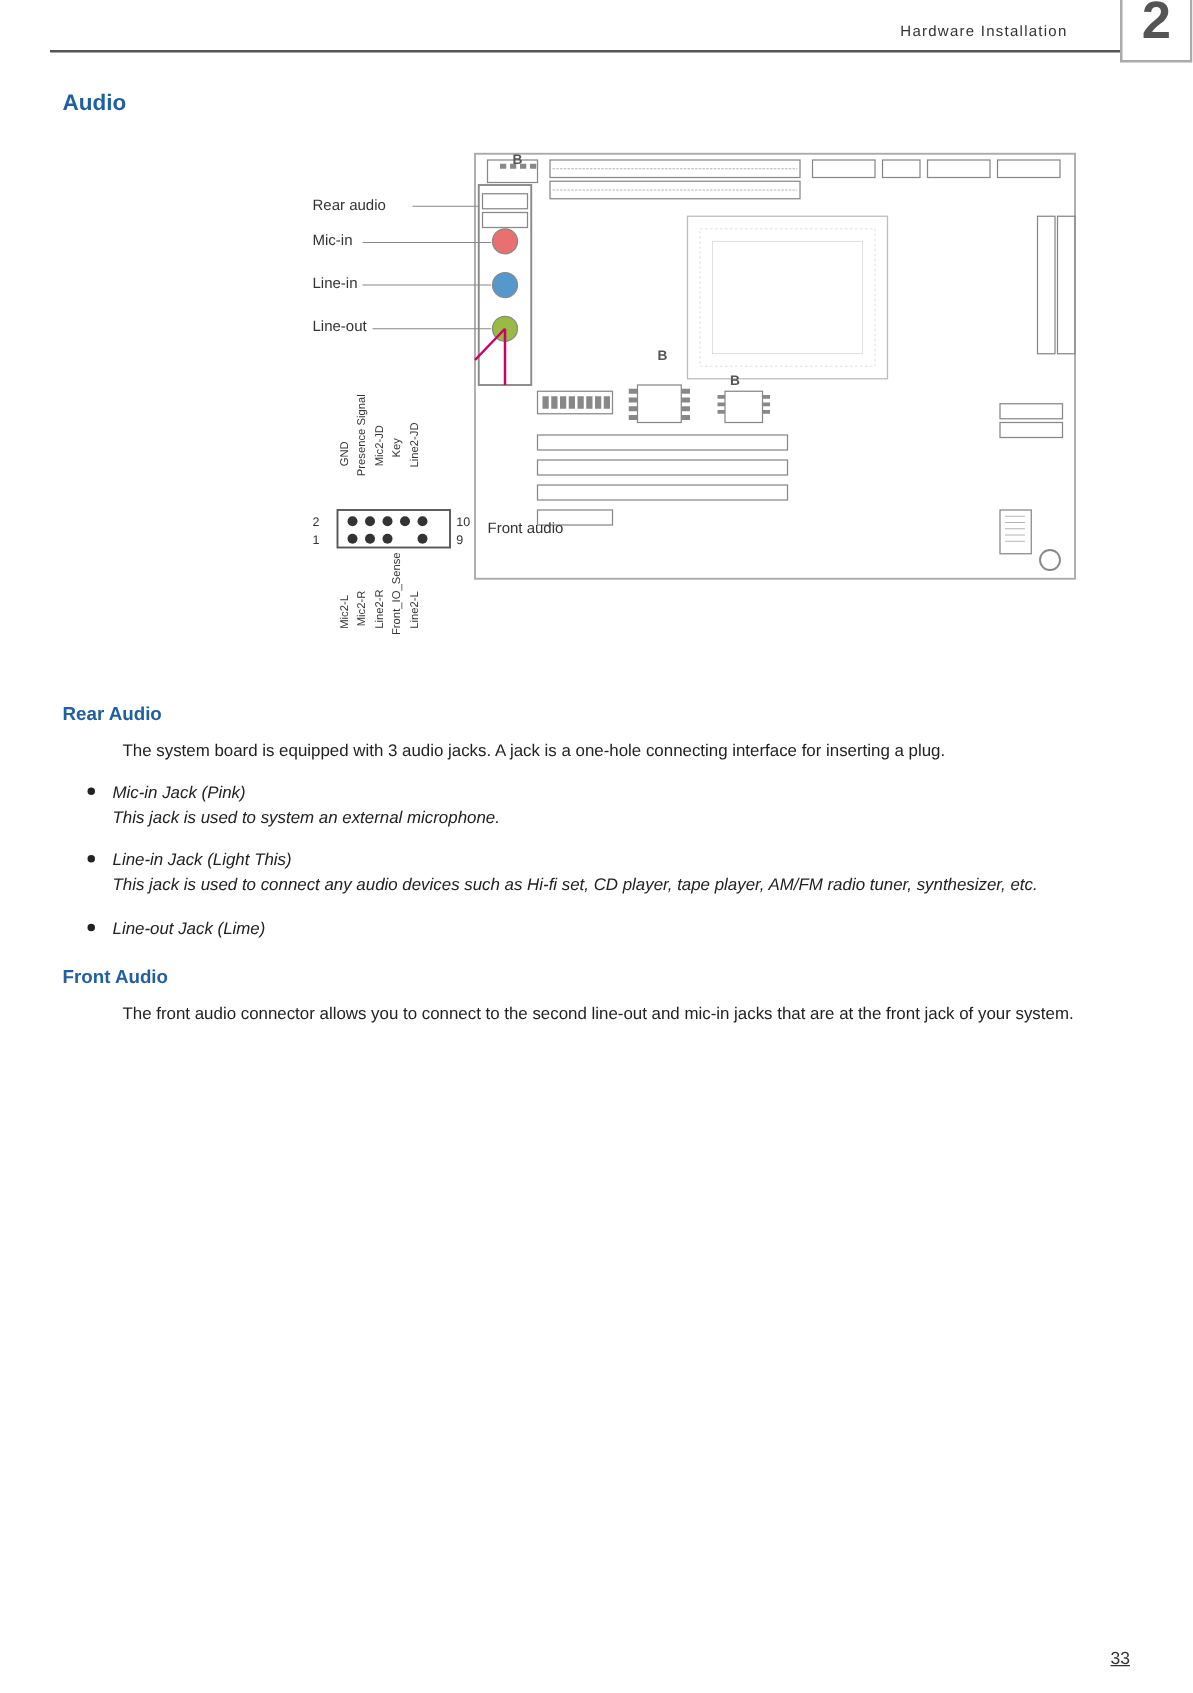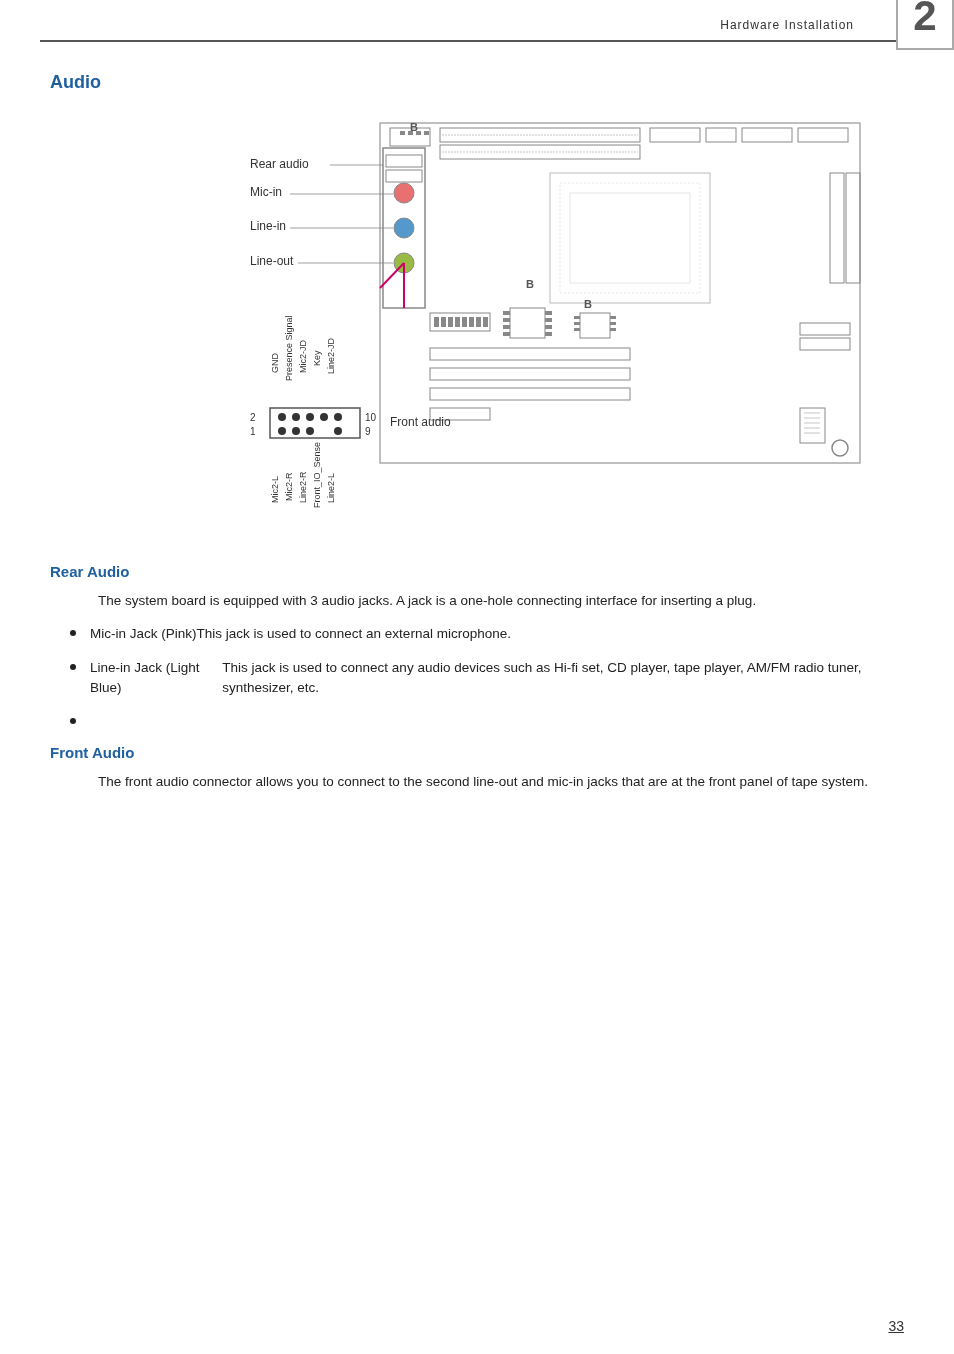--- a/index.html
+++ b/index.html
@@ -102,21 +102,22 @@
       width: 6px;
       height: 6px;
       background: #222;
       border-radius: 50%;
       margin-top: 6px;
       margin-right: 14px;
       flex-shrink: 0;
     }
     .bullet-content {
       display: flex;
-      flex-direction: row;
+      flex-direction: column;
+      font-style: italic;
     }
     .bullet-label {
       font-weight: normal;
     }
     .bullet-desc {
       font-weight: normal;
     }
 
     
     .page-number {
@@ -312,36 +313,37 @@
 
   <div class="subsection-title">Rear Audio</div>
 
   <p class="body-text">The system board is equipped with 3 audio jacks. A jack is a one-hole connecting interface for inserting a plug.</p>
 
   <ul class="bullet-list">
     <li>
       <span class="bullet-dot"></span>
       <span class="bullet-content">
         <span class="bullet-label">Mic-in Jack (Pink)</span>
-        <span class="bullet-desc">This jack is used to connect an external microphone.</span>
+        <span class="bullet-desc">This jack is used to system an external microphone.</span>
       </span>
     </li>
     <li>
       <span class="bullet-dot"></span>
       <span class="bullet-content">
-        <span class="bullet-label">Line-in Jack (Light Blue)</span>
+        <span class="bullet-label">Line-in Jack (Light This)</span>
         <span class="bullet-desc">This jack is used to connect any audio devices such as Hi-fi set, CD player, tape player, AM/FM radio tuner, synthesizer, etc.</span>
       </span>
     </li>
     <li>
       <span class="bullet-dot"></span>
       <span class="bullet-content">
+        <span class="bullet-label">Line-out Jack (Lime)</span>
       </span>
     </li>
   </ul>
 
   <div class="subsection-title">Front Audio</div>
 
-  <p class="body-text">The front audio connector allows you to connect to the second line-out and mic-in jacks that are at the front panel of tape system.</p>
+  <p class="body-text">The front audio connector allows you to connect to the second line-out and mic-in jacks that are at the front jack of your system.</p>
 
 </div>
 
 <div class="page-number">33</div>
 
 </body></html>

